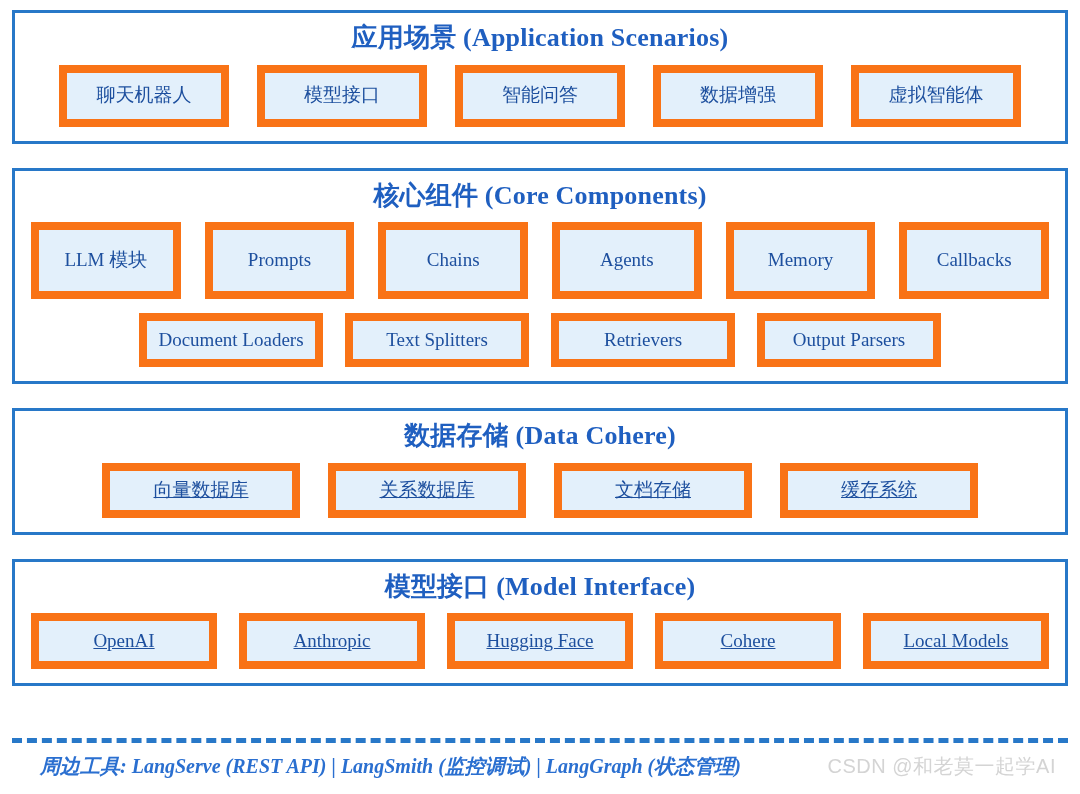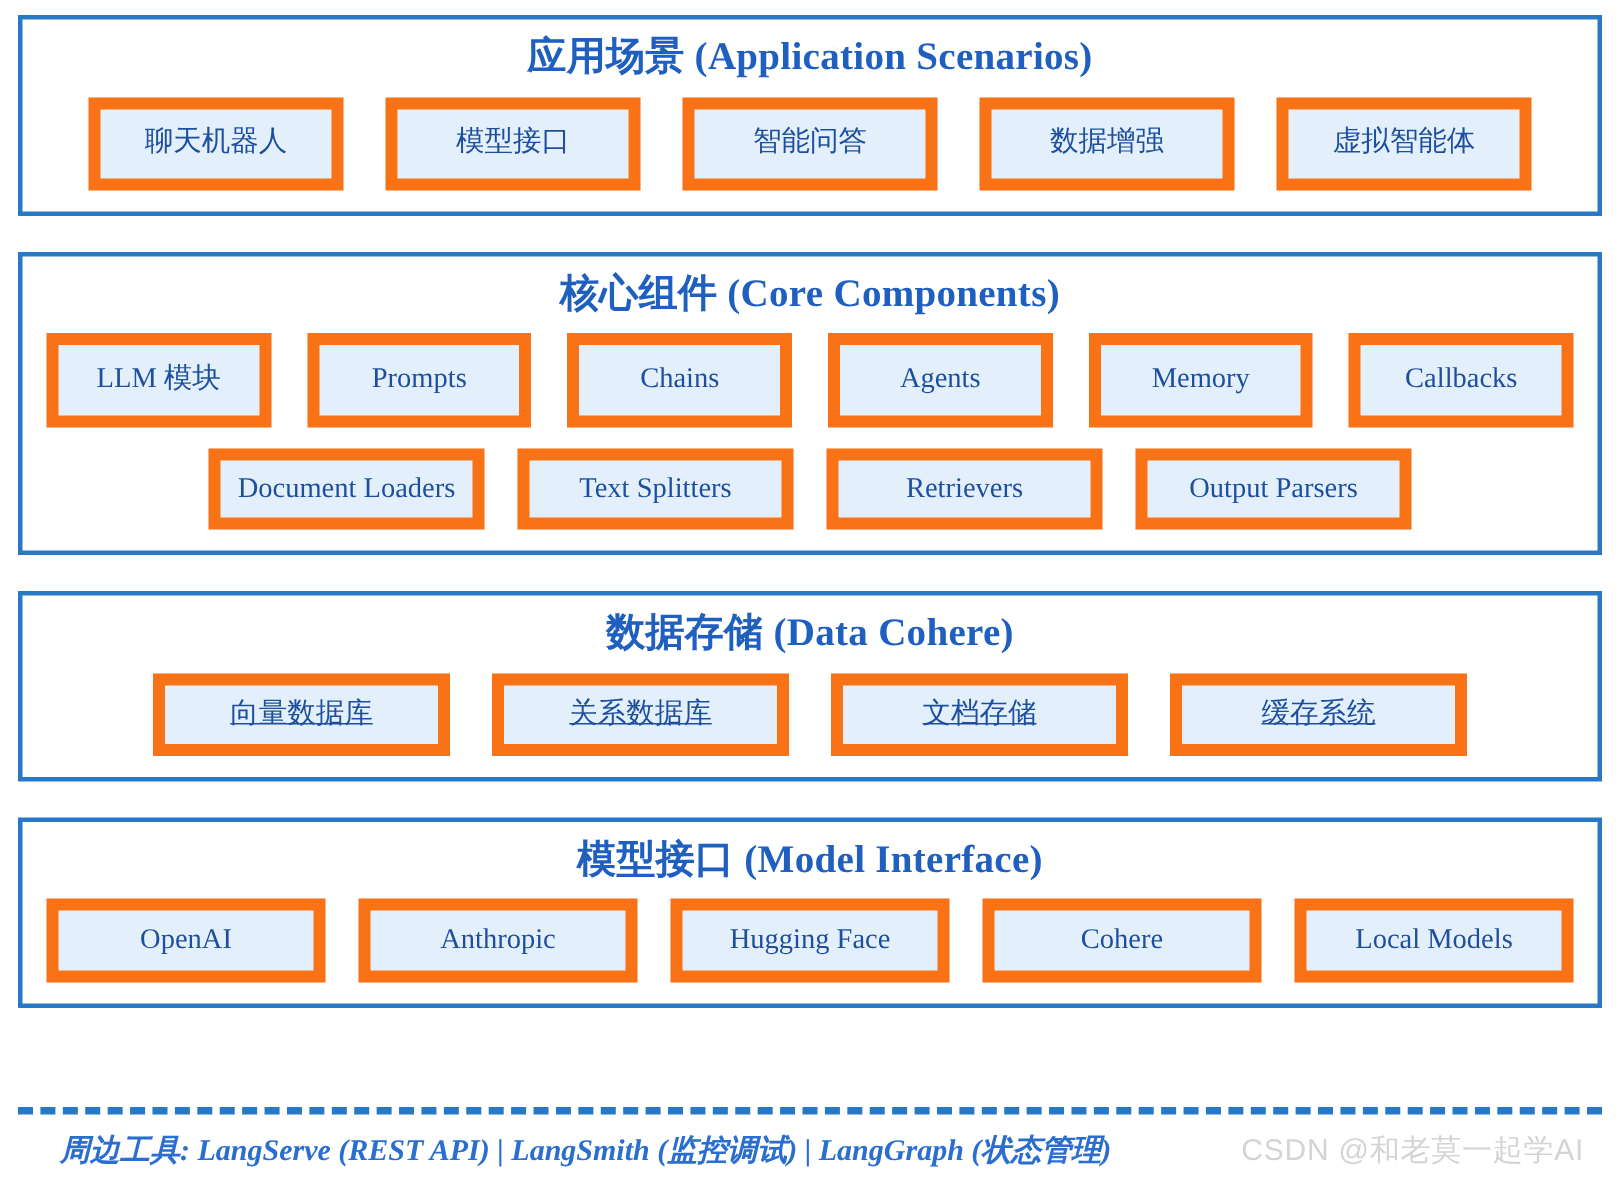--- a/index.html
+++ b/index.html
@@ -71,27 +71,27 @@
     justify-content: center;
     text-align: center;
     font-size: 19px;
     line-height: 1.2;
     padding: 6px 10px;
     white-space: nowrap;
   }
 
   
   .row-apps .node      { width: 170px; height: 62px; }
-  .row-core-1 .node    { width: 152px; height: 63px; gap: 0; }
+  .row-core-1 .node    { width: 152px; height: 77px; gap: 0; }
   .row-core-1          { gap: 24px; }
   .row-core-2 .node    { width: 184px; height: 54px; }
   .row-core-2          { gap: 22px; }
   .row-storage .node   { width: 198px; height: 55px; text-decoration: underline; }
   .row-storage         { gap: 28px; }
-  .row-models .node    { width: 192px; height: 56px; }
+  .row-models .node    { width: 192px; height: 56px; text-decoration: underline; }
   .row-models          { gap: 22px; }
 
   
   .footer {
     margin-top: auto;
     padding-top: 6px;
     position: relative;
   }
   .footer-divider {
     width: 100%;

